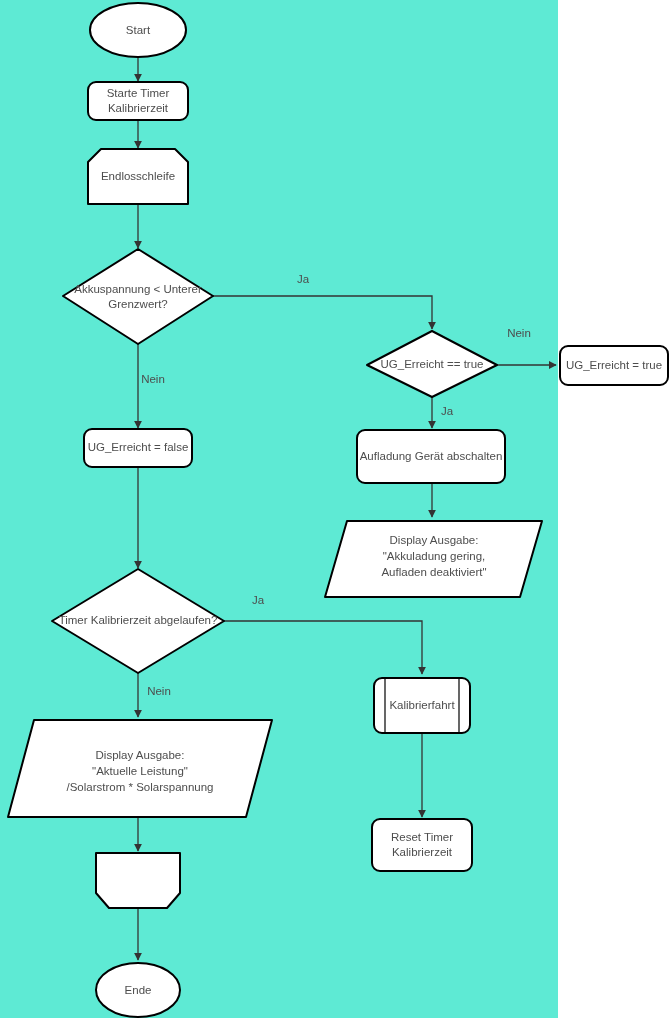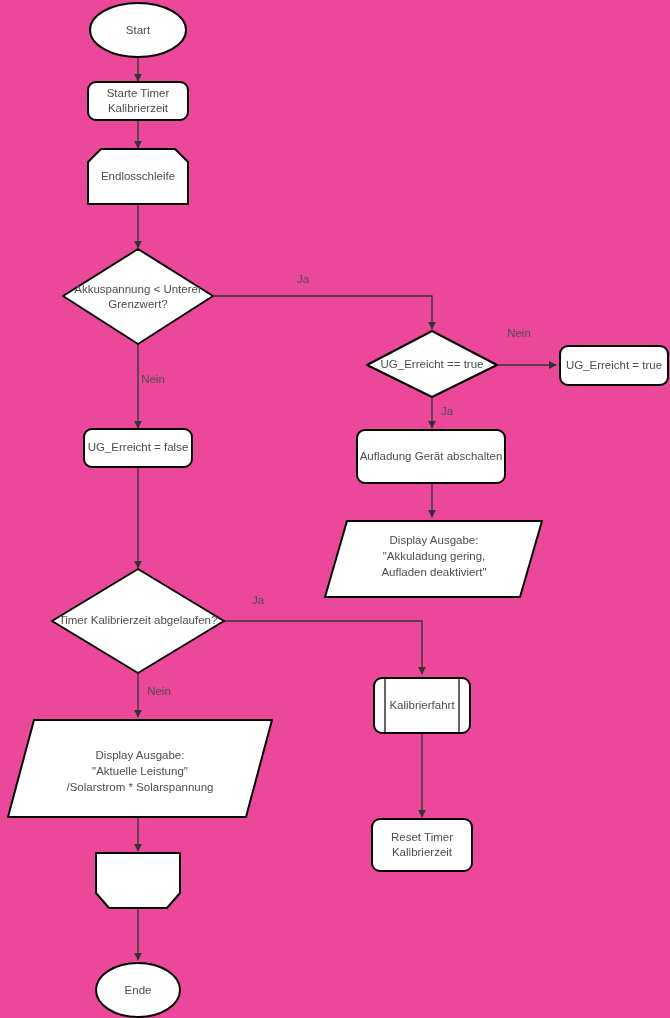--- a/index.html
+++ b/index.html
@@ -8,23 +8,23 @@
     background: #ffffff;
   }
   body {
     width: 670px;
     height: 1018px;
     font-family: "Liberation Sans", sans-serif;
     overflow: hidden;
   }
   #flowchart-root {
     position: relative;
-    width: 670px;
+    width: 558px;
     height: 1018px;
-    background: #ec4899;
+    background: #5eead4;
   }
   svg#flow-svg {
     display: block;
     width: 670px;
     height: 1018px;
   }
   .shape {
     fill: #ffffff;
     stroke: #000000;
     stroke-width: 2;

